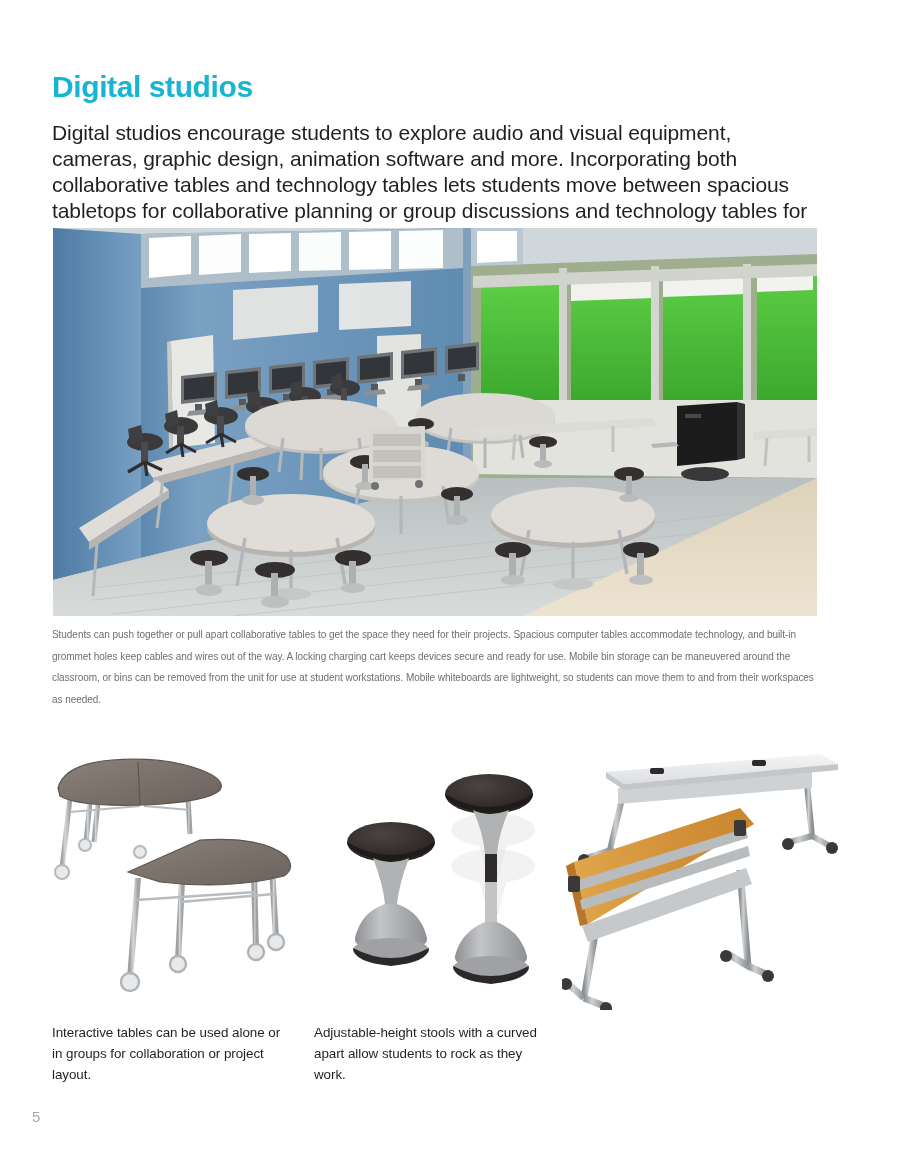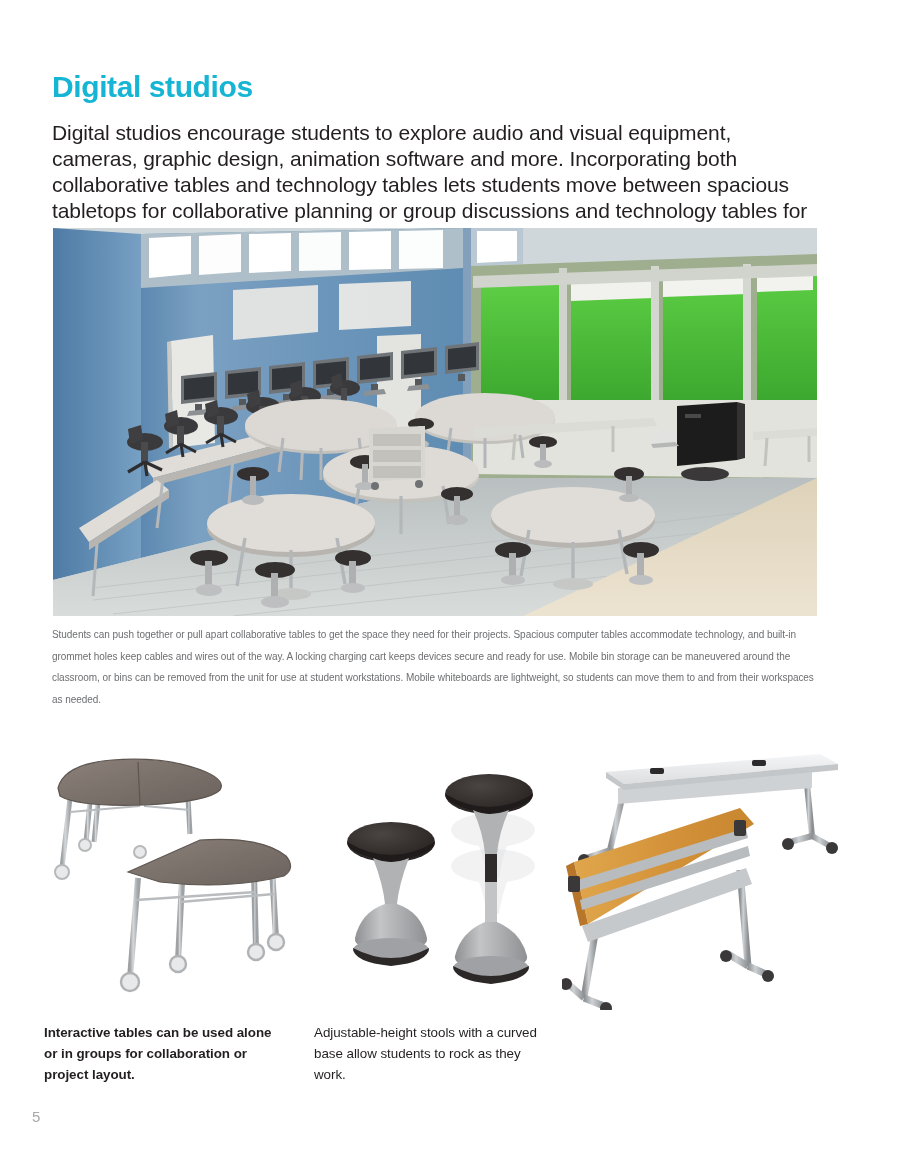--- a/index.html
+++ b/index.html
@@ -88,21 +88,21 @@
 
   
   .caption {
     position: absolute;
     top: 1022px;
     font-size: 13.4px;
     line-height: 21px;
     color: #231f20;
     letter-spacing: -0.05px;
   }
-  .cap-1 { left: 44px;  width: 235px; font-weight: bold; }
+  .cap-1 { left: 52px;  width: 235px; }
   .cap-2 { left: 314px; width: 235px; }
   .cap-3 { left: 576px; width: 250px; }
 
   
   .page-number {
     position: absolute;
     left: 32px;
     top: 1108px;
     font-size: 15px;
     color: #a7a9ac;
@@ -656,17 +656,17 @@
           <polygon points="18,150 186,96 188,106 20,160" fill="#b9bcbe"></polygon>
 
           <rect x="6" y="126" width="12" height="16" rx="2" fill="#3a3838"></rect>
           <rect x="172" y="70" width="12" height="16" rx="2" fill="#3a3838"></rect>
         </g>
       </svg>
     </figure>
   </div>
 
   <p class="caption cap-1">Interactive tables can be used alone or in groups for collaboration or project layout.</p>
-  <p class="caption cap-2">Adjustable-height stools with a curved base allow students to rock as they work.</p>
+  <p class="caption cap-2">Adjustable-height stools with a curved apart allow students to rock as they work.</p>
 
   <div class="page-number">5</div>
 
 </div>
 
 </body></html>

